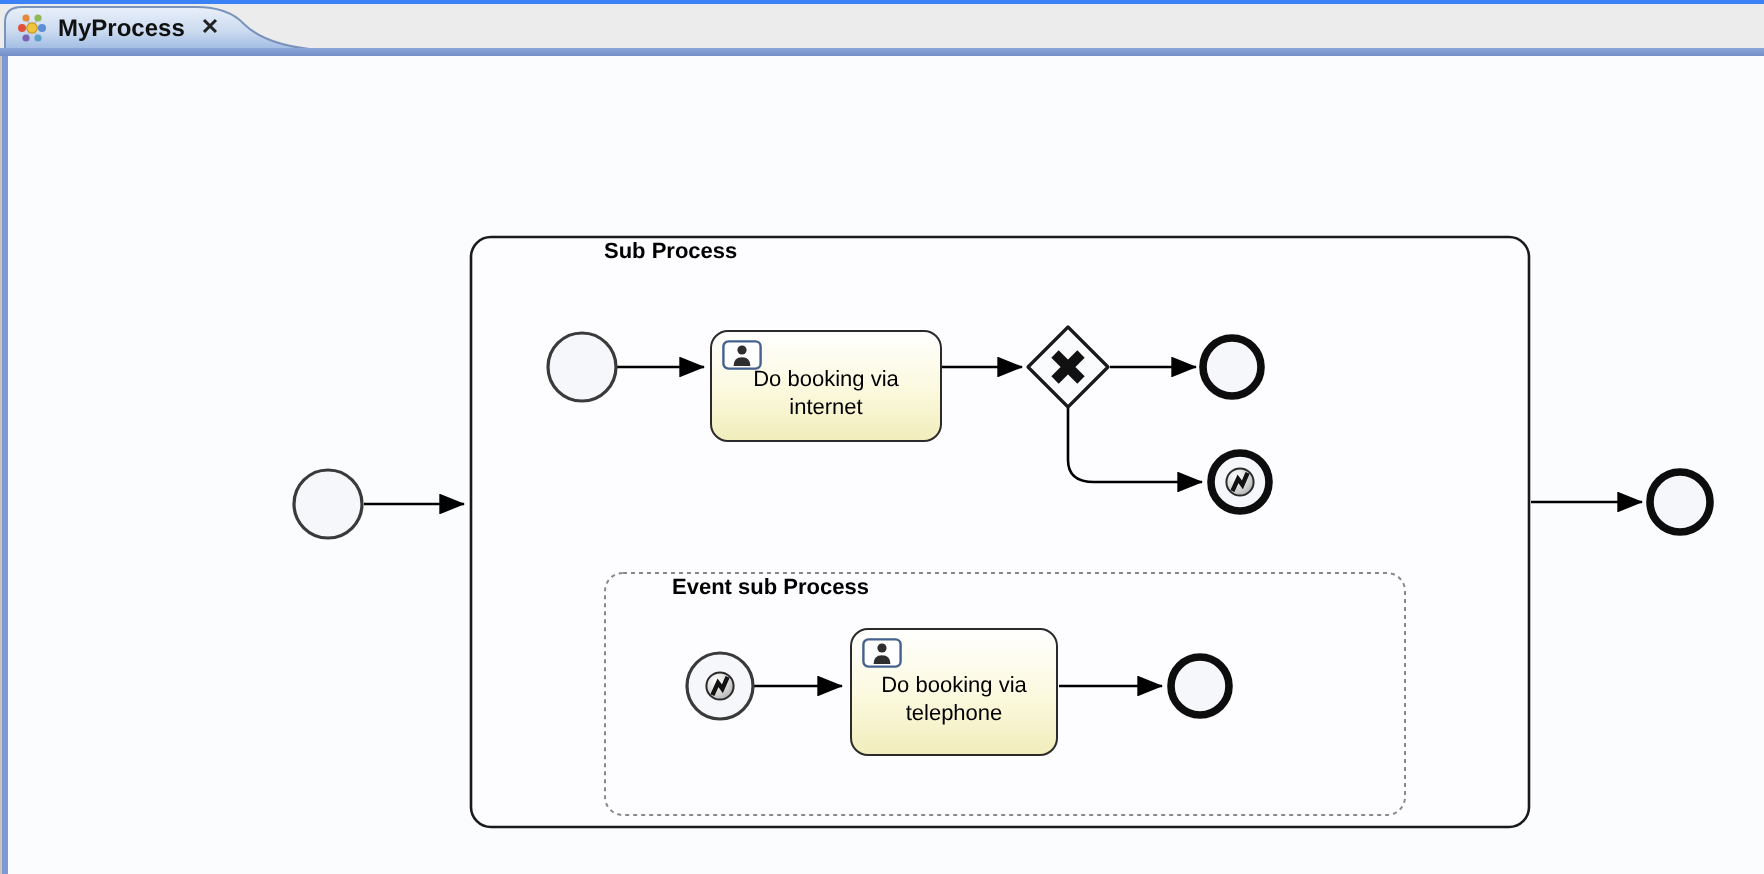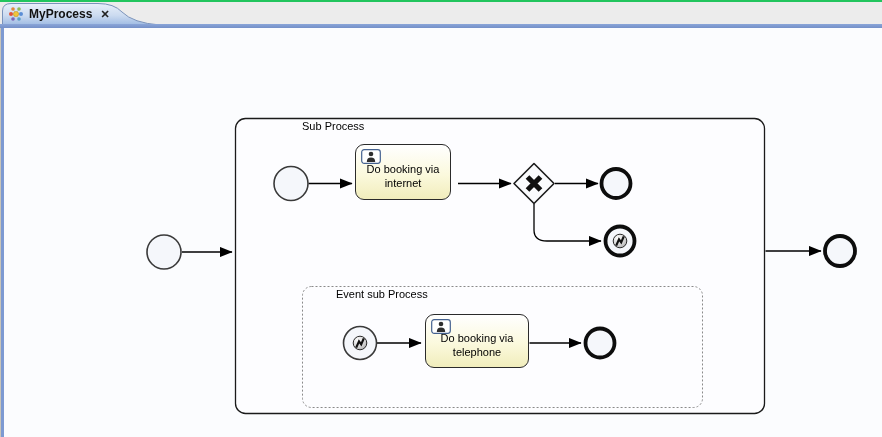--- a/index.html
+++ b/index.html
@@ -2,21 +2,21 @@
 <html><head>
 <meta charset="utf-8">
 <style>
   * { margin:0; padding:0; box-sizing:border-box; }
   html,body { width:882px; height:437px; overflow:hidden; background:#ffffff;
               font-family:"Liberation Sans", sans-serif; }
   .app { position:relative; width:882px; height:437px; }
 
   
   .tabbar { position:absolute; left:0; top:0; width:882px; height:24px;
-            background:#ececec; border-top:2px solid #22c55e; }
+            background:#ececec; border-top:2px solid #3b82f6; }
   .tab { position:absolute; left:2px; top:0; width:190px; height:22px; }
   .tab-bg { position:absolute; left:0; top:0; }
   .tab-content { position:absolute; left:6px; top:2px; height:20px;
                  display:flex; align-items:center; gap:5px; }
   .tab-title { font-size:12px; font-weight:600; color:#111; padding-bottom:1px; }
   .tab-close { font-size:11px; font-weight:700; color:#222; cursor:pointer;
                margin-left:3px; line-height:1; }
 
   
   .accent-bar { position:absolute; left:0; top:24px; width:882px; height:4px;
@@ -24,21 +24,21 @@
   .left-strip { position:absolute; left:0; top:28px; width:4px; height:409px;
                 background:linear-gradient(90deg,#c9c5b9 0 1px,#7d9ad2 1px 4px); }
 
   
   .canvas { position:absolute; left:4px; top:28px; width:878px; height:409px;
             background:#fbfcfe; }
   .canvas svg.diagram { position:absolute; left:-4px; top:0; }
 
   
   .flabel { position:absolute; font-size:11px; color:#000; white-space:nowrap; }
-  .flabel.bold { font-weight:400; }
+  .flabel.bold { font-weight:700; }
 
   
   .task { position:absolute; border:1.4px solid #2b2b2b; border-radius:9px;
           background:linear-gradient(#ffffff 0%, #fbf9dd 55%, #f1edbc 100%);
           display:flex; align-items:center; justify-content:center;
           text-align:center; cursor:default; }
   .task .task-label { font-size:11px; line-height:1.25; color:#000;
                       width:92px; padding-top:9px; }
   .task .task-type-icon { position:absolute; left:5px; top:4px; }
 </style>
@@ -143,30 +143,30 @@
       </g>
 
       <circle cx="600" cy="315" r="14.5" fill="#f5f7fb" stroke="#0d0d0d" stroke-width="3.8"></circle>
 
       <circle cx="840" cy="223" r="15" fill="#f5f7fb" stroke="#0d0d0d" stroke-width="3.8"></circle>
     </svg>
 
     <div class="flabel bold" style="left:298px; top:92px;">Sub Process</div>
     <div class="flabel bold" style="left:332px; top:260px;">Event sub Process</div>
 
-    <div class="task" style="left:351px; top:116px; width:96px; height:56px;">
+    <div class="task" style="left:351px; top:137px; width:116px; height:56px;">
       <svg class="task-type-icon" width="20" height="15">
         <rect x="0.7" y="0.7" width="18.6" height="13.6" rx="2.5" fill="#ffffff" stroke="#44618f" stroke-width="1.2"></rect>
         <circle cx="10" cy="5" r="2.3" fill="#2e2e2e"></circle>
         <path d="M5.8,13 Q5.8,8.6 10,8.6 Q14.2,8.6 14.2,13 Z" fill="#2e2e2e"></path>
       </svg>
       <span class="task-label">Do booking via internet</span>
     </div>
 
-    <div class="task" style="left:421px; top:286px; width:104px; height:54px;">
+    <div class="task" style="left:421px; top:286px; width:104px; height:64px;">
       <svg class="task-type-icon" width="20" height="15">
         <rect x="0.7" y="0.7" width="18.6" height="13.6" rx="2.5" fill="#ffffff" stroke="#44618f" stroke-width="1.2"></rect>
         <circle cx="10" cy="5" r="2.3" fill="#2e2e2e"></circle>
         <path d="M5.8,13 Q5.8,8.6 10,8.6 Q14.2,8.6 14.2,13 Z" fill="#2e2e2e"></path>
       </svg>
       <span class="task-label">Do booking via telephone</span>
     </div>
 
   </div>
 </div>

